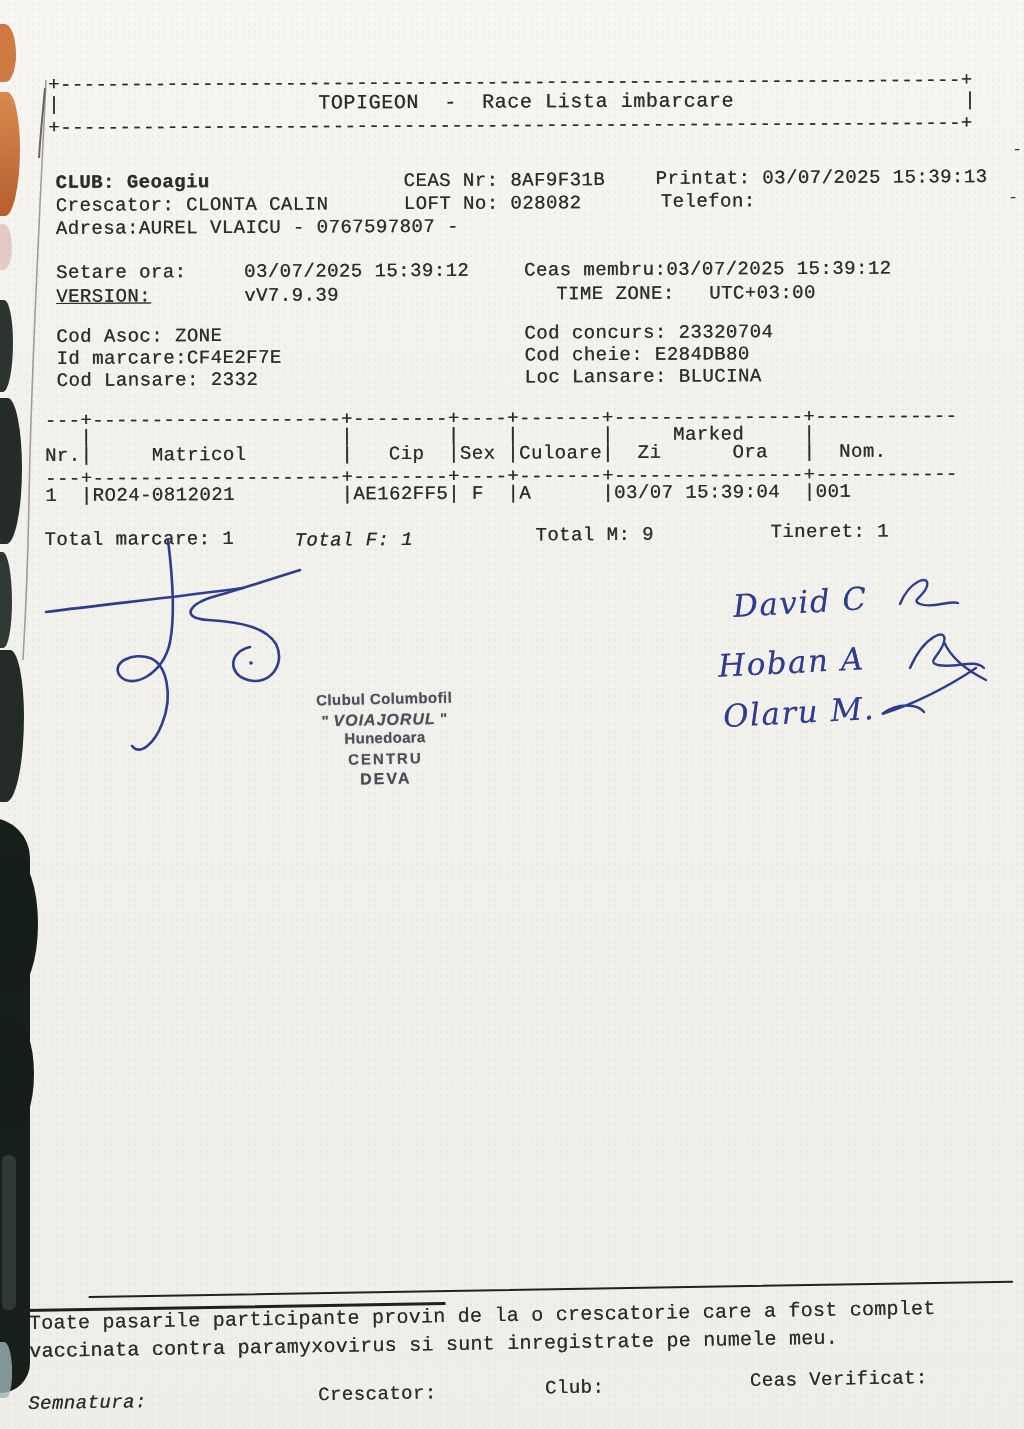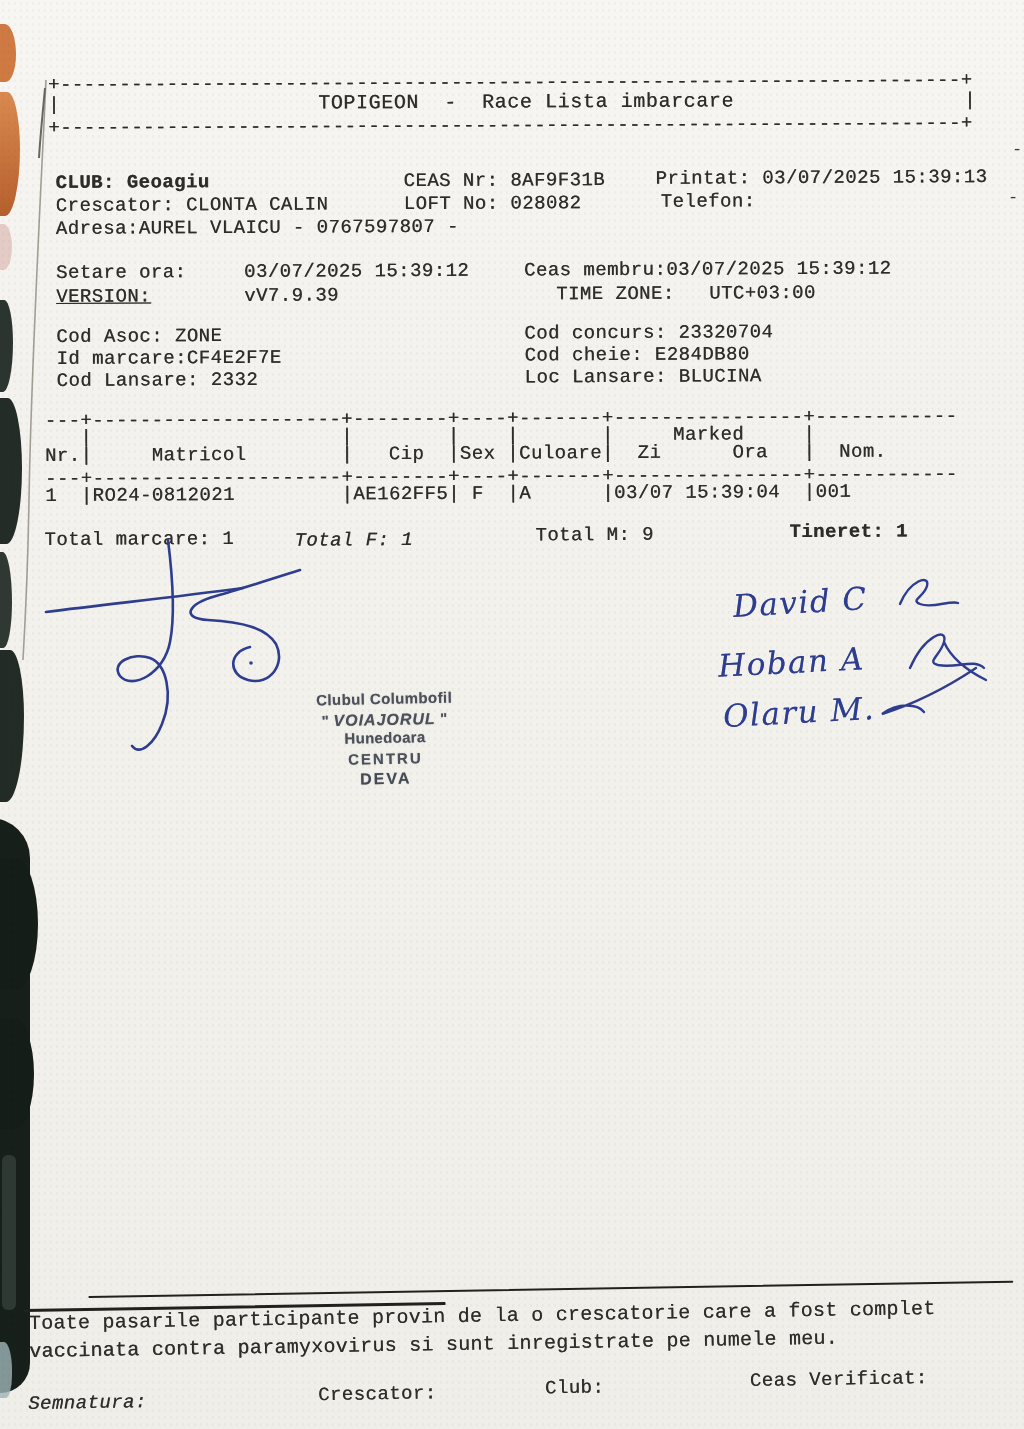--- a/index.html
+++ b/index.html
@@ -94,21 +94,21 @@
 
     <span class="m" style="left:43px;top:410px;">---+---------------------+--------+----+-------+----------------+------------</span>
     <span class="m" style="left:43px;top:427px;">   |                     |        |    |       |     Marked     |</span>
     <span class="m" style="left:43px;top:445px;">Nr.|     Matricol        |   Cip  |Sex |Culoare|  Zi      Ora   |  Nom.</span>
     <span class="m" style="left:43px;top:468px;">---+---------------------+--------+----+-------+----------------+------------</span>
     <span class="m" style="left:43px;top:485px;">1  |RO24-0812021         |AE162FF5| F  |A      |03/07 15:39:04  |001</span>
 
     <span class="m" style="left:42px;top:529px;">Total marcare: 1</span>
     <span class="m" style="left:292px;top:531px;font-style:italic;">Total F: 1</span>
     <span class="m" style="left:533px;top:527px;">Total M: 9</span>
-    <span class="m" style="left:787px;top:525px;font-weight:bold;">Tineret: 1</span>
+    <span class="m" style="left:768px;top:525px;">Tineret: 1</span>
   </div>
 
   <svg style="left:38px;top:532px;" width="310" height="245" viewBox="0 0 310 245">
     <g fill="none" stroke="#2e3d8f" stroke-width="2.6" stroke-linecap="round">
       <path d="M8,80 C70,72 130,66 205,56"></path>
       <path d="M262,38 C230,48 200,58 178,64 C150,72 142,86 170,88 C205,90 228,96 238,112 C248,132 232,154 210,148 C190,143 190,120 212,115"></path>
       <path d="M130,8 C134,40 138,80 132,110 C126,142 94,158 82,144 C72,130 96,120 112,126 C128,132 136,162 124,192 C116,212 102,224 94,214"></path>
     </g>
     <circle cx="213" cy="131" r="1.8" fill="#2e3d8f"></circle>
   </svg>

